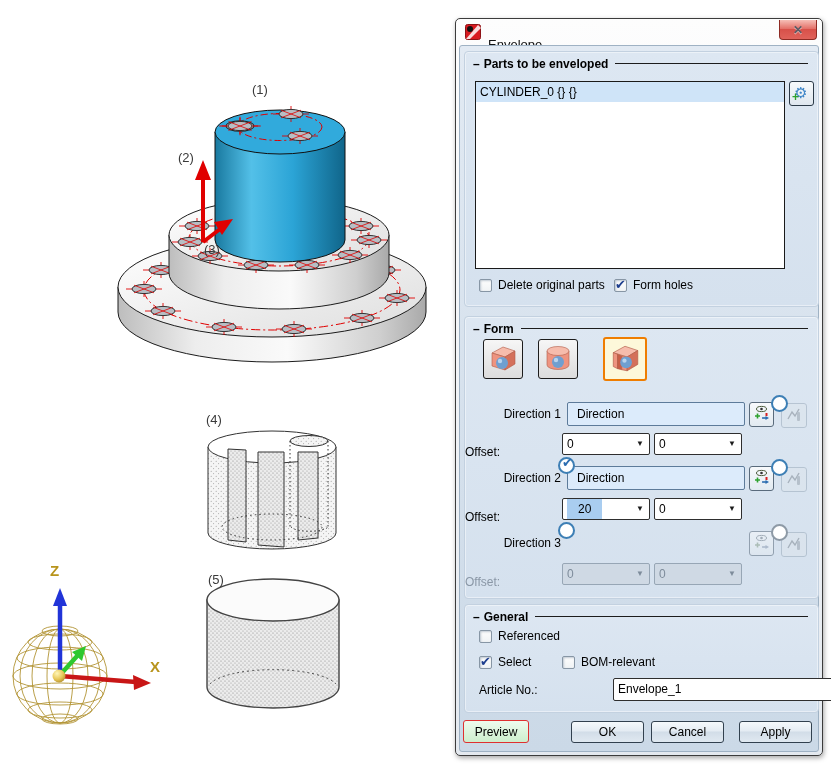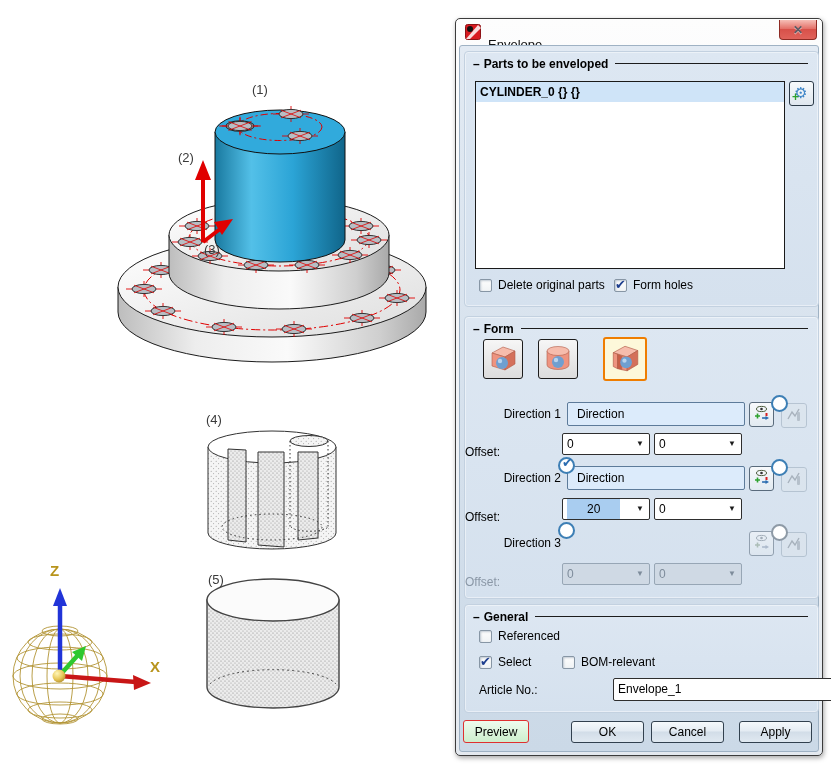--- a/index.html
+++ b/index.html
@@ -31,21 +31,21 @@
 
   .group{position:absolute;background:linear-gradient(#dde7f2,#d5e1ee);
     border:1px solid #c3d1e0;border-radius:4px;box-shadow:inset 0 0 0 1px rgba(255,255,255,.45);}
   .group-header{position:absolute;left:8px;right:10px;top:4px;height:15px;display:flex;align-items:center;}
   .group-dash{font-weight:bold;margin-right:4px;}
   .group-label{font-weight:bold;white-space:nowrap;}
   .group-line{flex:1;height:1px;background:#1c1c1c;margin-left:7px;}
 
   .listbox{position:absolute;left:10px;top:29px;width:310px;height:188px;
     background:#fff;border:1px solid #1a1a1a;overflow:hidden;}
-  .list-item{height:20px;line-height:20px;padding:0 4px;font-weight:bold;}
+  .list-item{height:20px;line-height:20px;padding:0 4px;}
   .list-item.selected{background:#cfe4f8;}
   .gear-btn{position:absolute;left:324px;top:29px;width:25px;height:25px;
     background:linear-gradient(#f7fafc,#dfe7ef);border:1px solid #2b3a48;border-radius:3px;padding:0;}
   .gear-glyph{position:absolute;left:4px;top:0px;font-size:15px;color:#3f86c8;line-height:22px;}
   .plus-glyph{position:absolute;left:2px;top:9px;font-size:12px;font-weight:bold;color:#2ea22e;line-height:12px;}
 
   .cb-row{position:absolute;display:flex;align-items:flex-end;cursor:default;}
   .cb{width:13px;height:13px;background:linear-gradient(#fdfdfd,#f0f3f5);
     border:1px solid #8796a5;border-radius:2px;box-shadow:inset 1px 1px 2px rgba(120,140,160,.45);
     margin-right:6px;position:relative;flex:none;}
@@ -71,21 +71,21 @@
   .ring.blue{border:2px solid #3d7fb5;}
   .ring.gray{border:2px solid #8e9aa6;}
   .ring .tick{position:absolute;left:2px;top:-4px;font-size:13px;font-weight:bold;color:#2b6cb0;}
   .ring.right{left:306px;top:-7px;}
   .ring.left{left:93px;top:-9px;}
 
   .off-label{position:absolute;left:0;top:12px;width:75px;text-align:left;}
   .dd{position:absolute;top:0;width:88px;height:22px;background:#fff;border:1px solid #2e2e2e;
     border-radius:2px;line-height:20px;}
   .dd .dd-val{position:absolute;left:4px;top:0;}
-  .dd .dd-val.sel{background:#a9cdf0;padding:0 20px;}
+  .dd .dd-val.sel{background:#a9cdf0;padding:0 11px;}
   .dd .dd-arrow{position:absolute;right:5px;top:0px;font-size:8px;color:#1c1c1c;line-height:20px;}
   .dd.dis{background:#cfd9e4;border-color:#97a6b5;}
   .dd.dis .dd-val,.dd.dis .dd-arrow{color:#7e8c9b;}
   .dd.d1{left:97px;} .dd.d2{left:189px;}
 
   .gen-label{position:absolute;left:14px;text-align:right;}
   .article-dd{left:132px;top:73px;width:250px;height:23px;line-height:21px;margin-left:16px;}
 
   .btn{position:absolute;height:22px;padding:0;font-size:12px;color:#000;text-align:center;
     background:linear-gradient(#f5f9fc,#e4ecf3 45%,#d2dde8 50%,#e0e9f1);

